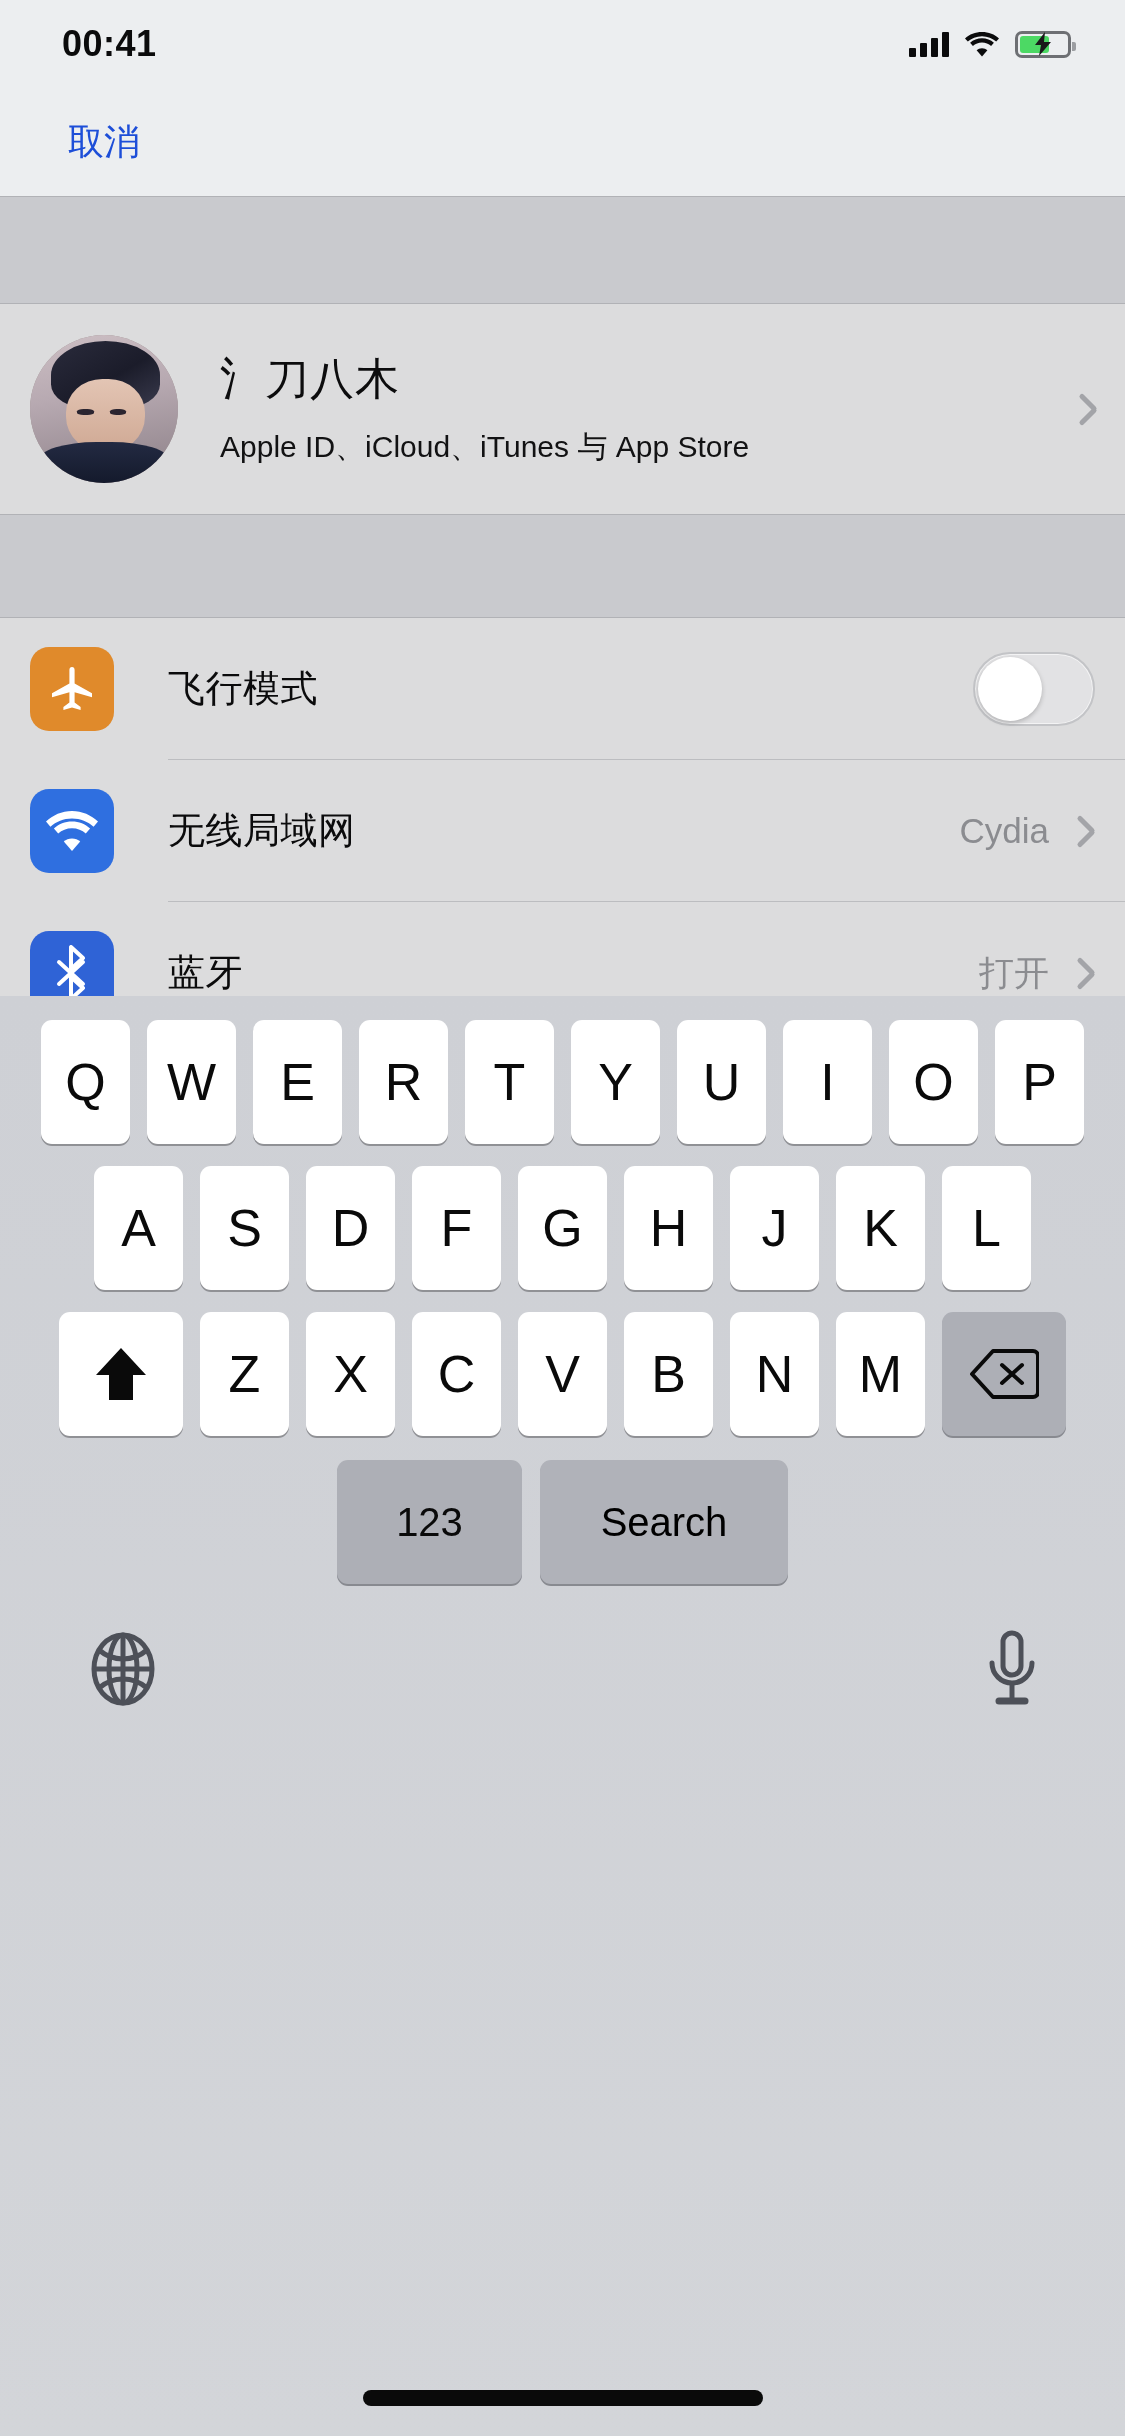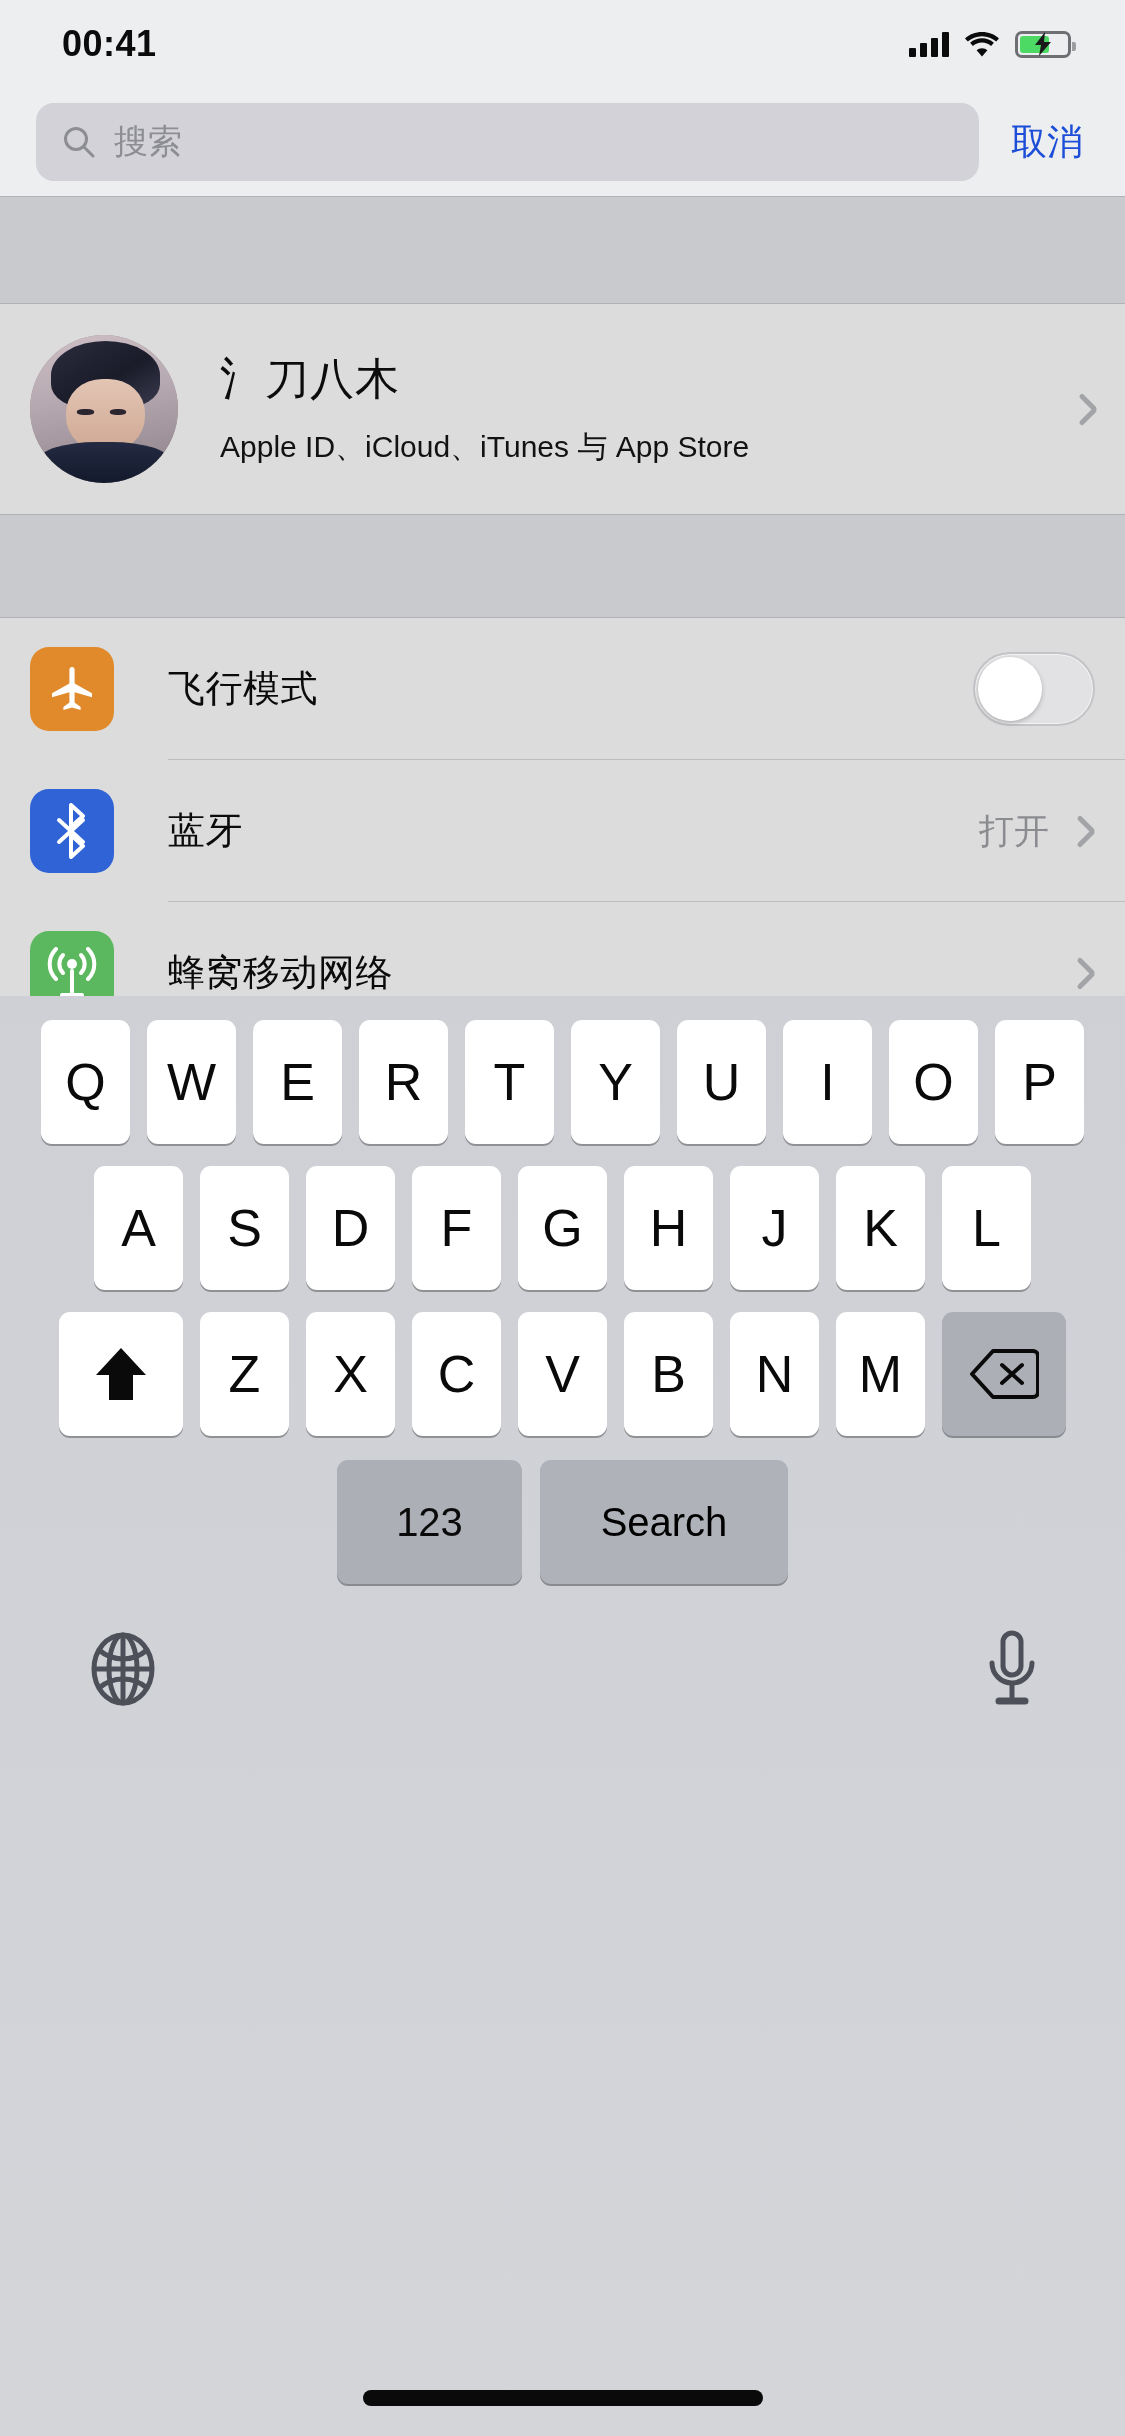--- a/index.html
+++ b/index.html
@@ -180,27 +180,20 @@
       <div class="battery">
         <div class="fill"></div>
         <svg class="bolt" width="20" height="24" viewBox="0 0 20 24">
           <path d="M12 0L2 13h6l-2 11L18 10h-7l1-10z" fill="#1a1a1a"></path>
         </svg>
       </div>
     </div>
   </div>
 
   <div class="searchrow">
-    <div class="searchfield">
-      <svg class="search-icon" viewBox="0 0 34 34">
-        <circle cx="14" cy="14" r="10.5" fill="none" stroke="#8d8d94" stroke-width="3"></circle>
-        <line x1="21.5" y1="21.5" x2="31" y2="31" stroke="#8d8d94" stroke-width="3" stroke-linecap="round"></line>
-      </svg>
-      <span class="search-ph">搜索</span>
-    </div>
     <div class="cancel-btn">取消</div>
   </div>
 
   <div class="gap-band hairline-top hairline-bot" style="position:absolute; top:196px; left:0; height:108px;"></div>
 
   <div class="section" style="position:absolute; top:304px; left:0;">
     <div class="profile">
       <div class="avatar">
         <div class="sky"></div>
         <div class="hair"></div>
@@ -229,20 +222,35 @@
       </div>
       <div class="row-label">飞行模式</div>
       <div class="row-right">
         <div class="toggle">
           <div class="knob"></div>
         </div>
       </div>
       <div class="sep"></div>
     </div>
 
+    <div class="row">
+      <div class="icon-tile" style="background:#2f6fe0;">
+        <svg width="52" height="42" viewBox="0 0 52 42">
+          <path d="M26 8.5c-8.4 0-16 3.2-21.6 8.3L0 11.6C6.8 5.1 15.9 1 26 1s19.2 4.1 26 10.6l-4.4 5.2C42 11.7 34.4 8.5 26 8.5z" fill="#fff"></path>
+          <path d="M26 18.3c-5.3 0-10.2 2-13.8 5.2l-4.3-5.1C12.7 14.2 19 11.5 26 11.5s13.3 2.7 18.1 6.9l-4.3 5.1c-3.6-3.2-8.5-5.2-13.8-5.2z" fill="#fff"></path>
+          <path d="M26 41l8.2-9.5c-2.2-1.9-5-3.1-8.2-3.1s-6 1.2-8.2 3.1L26 41z" fill="#fff"></path>
+        </svg>
+      </div>
+      <div class="row-label">无线局域网</div>
+      <div class="row-right">
+        <span class="row-value">Cydia</span>
+        <div class="chev"></div>
+      </div>
+      <div class="sep"></div>
+    </div>
 
     <div class="row">
       <div class="icon-tile" style="background:#2f63d6;">
         <svg width="34" height="56" viewBox="0 0 34 56">
           <path d="M16 2v22L28 13 16 2zm0 52V32L28 43 16 54z" fill="none" stroke="#fff" stroke-width="4" stroke-linejoin="round"></path>
           <line x1="4" y1="17" x2="28" y2="39" stroke="#fff" stroke-width="4" stroke-linecap="round"></line>
           <line x1="4" y1="39" x2="28" y2="17" stroke="#fff" stroke-width="4" stroke-linecap="round"></line>
         </svg>
       </div>
       <div class="row-label">蓝牙</div>

